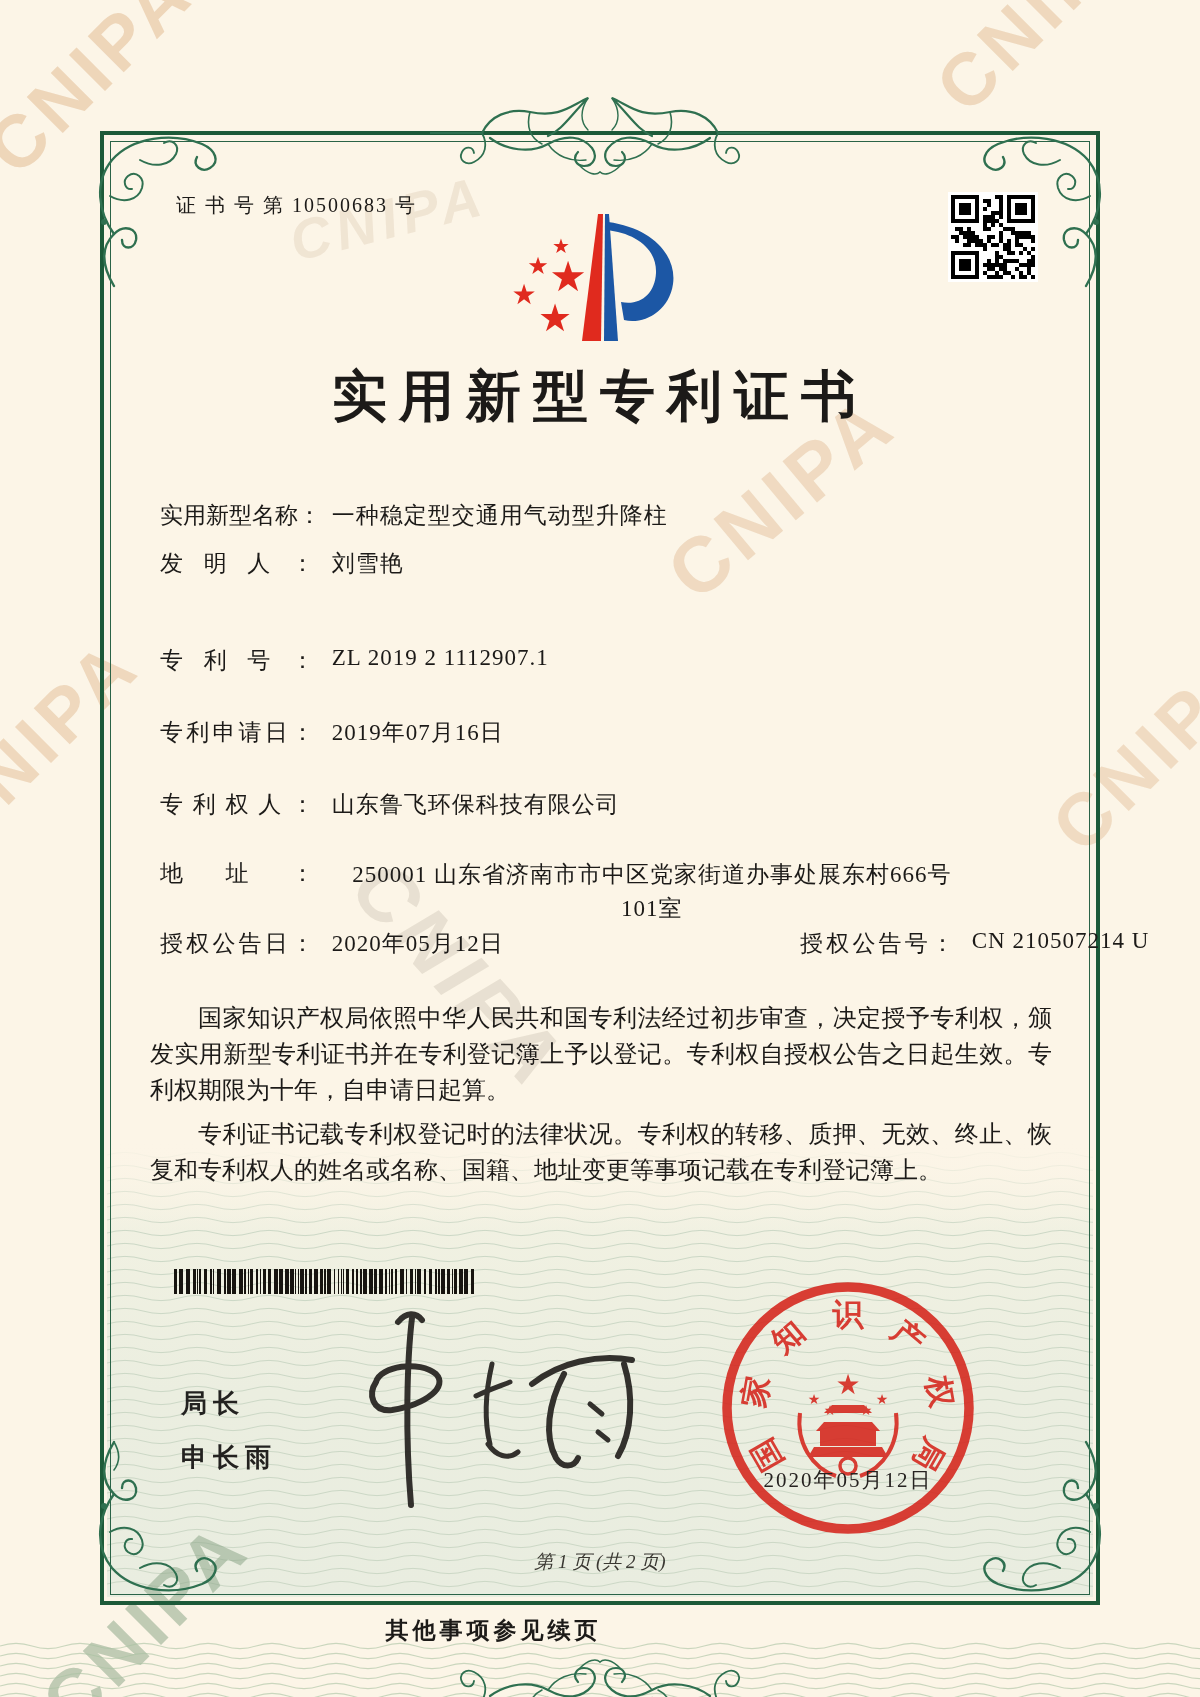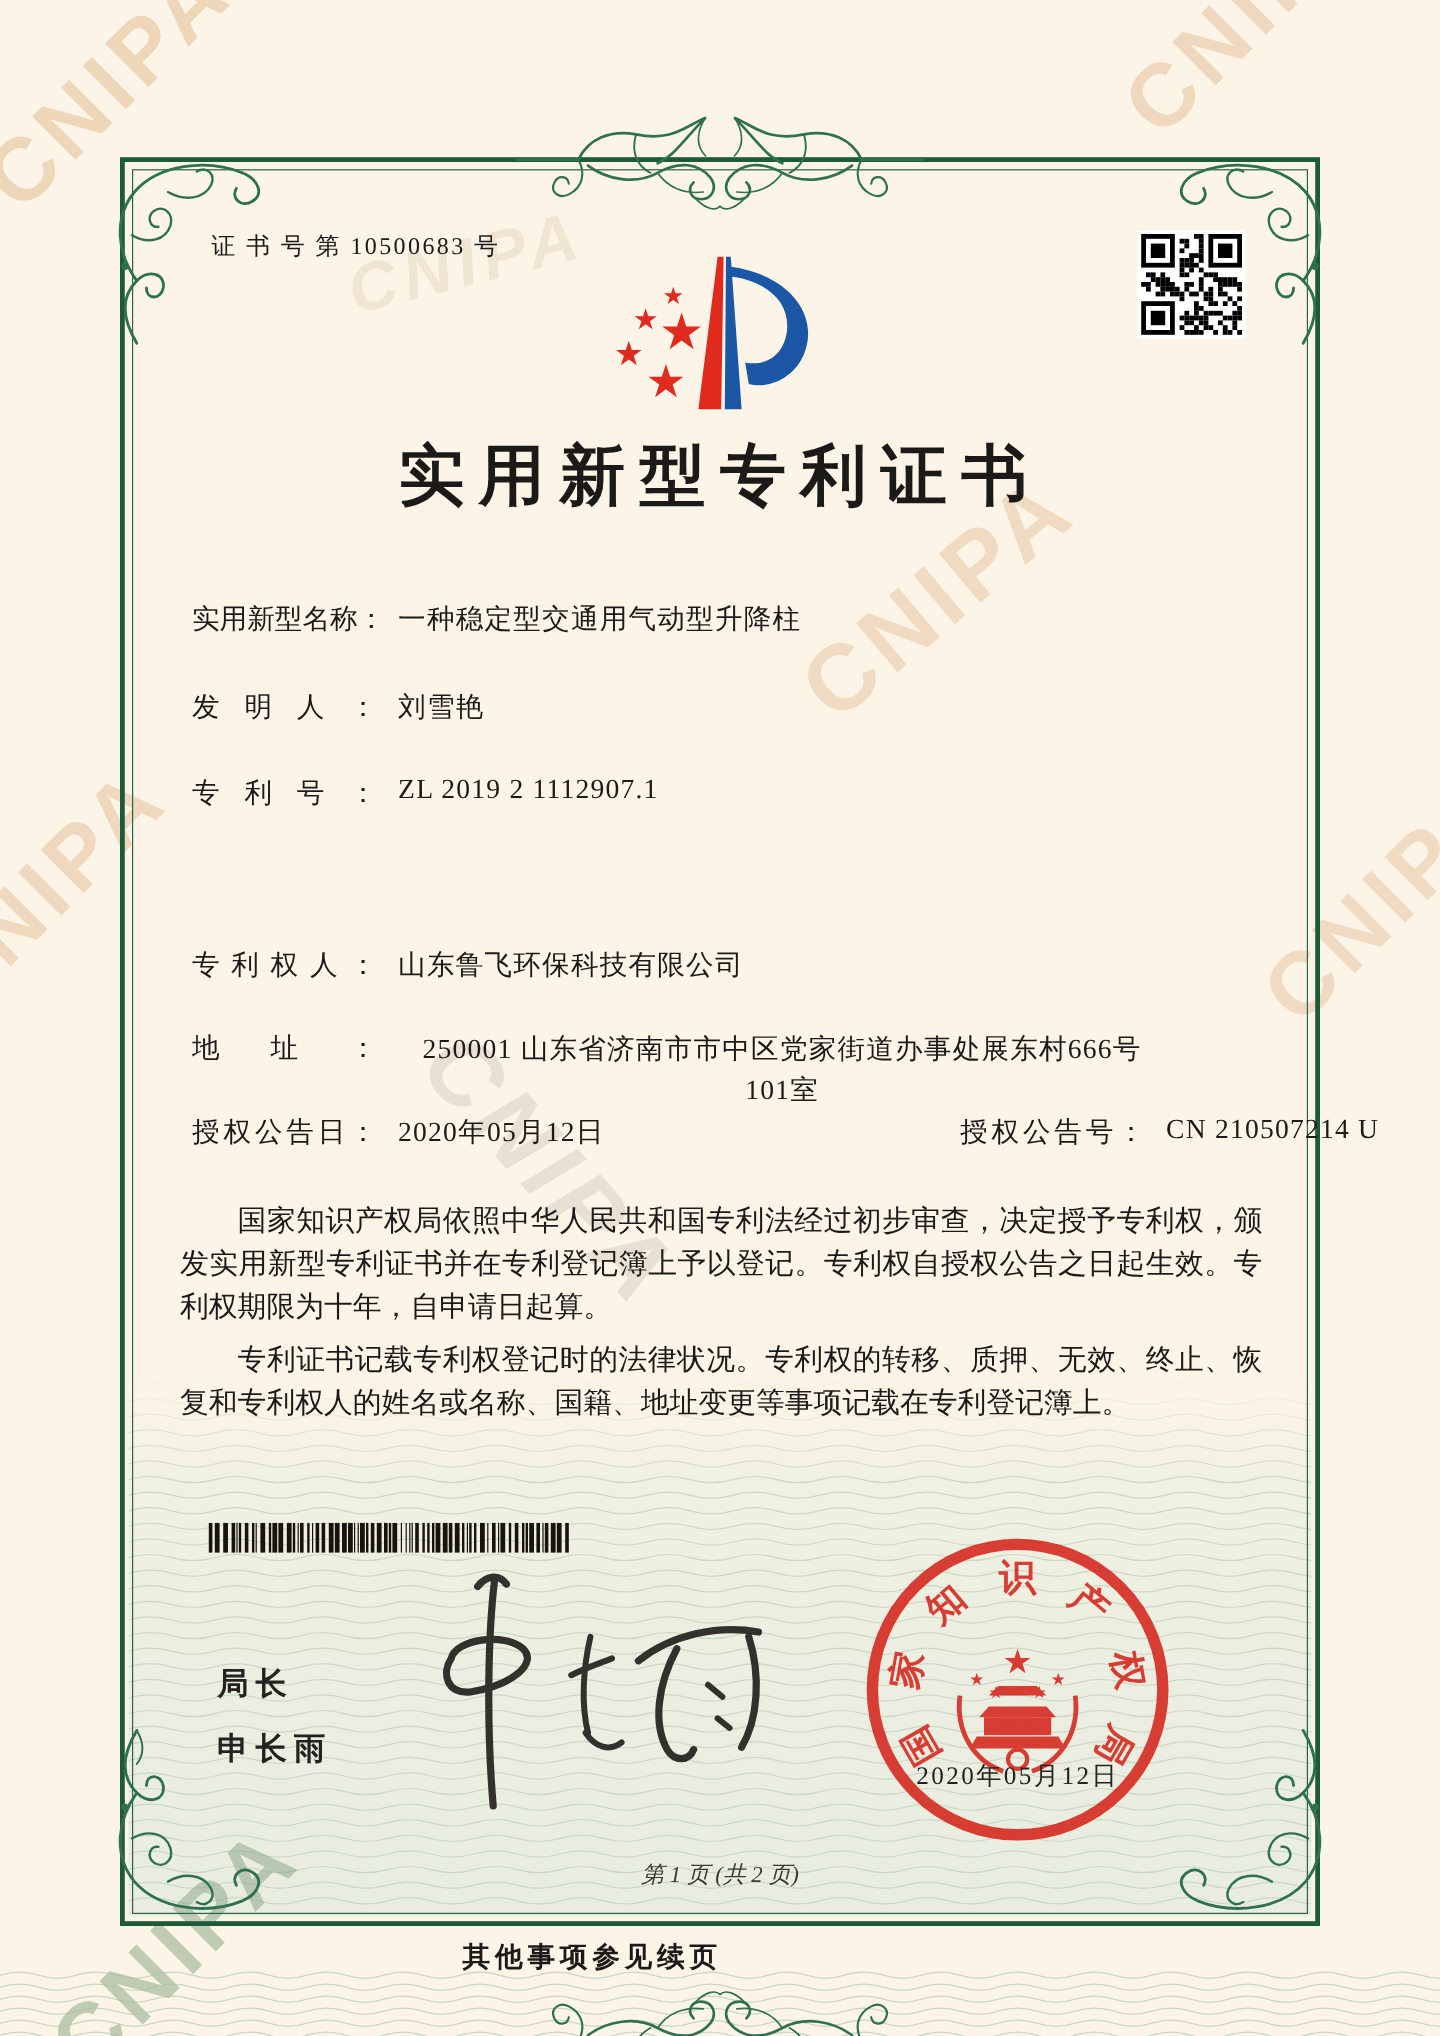--- a/index.html
+++ b/index.html
@@ -334,27 +334,31 @@
         <rect x="7" y="63" width="20" height="20" fill="#fff"></rect>
         <rect x="11" y="67" width="12" height="12" fill="#000"></rect>
       </svg>
 
     <div class="title">实用新型专利证书</div>
 
     <div class="frow" style="top:500px">
       <span class="flabel">实用新型名称：</span>
       <span class="fvalue">一种稳定型交通用气动型升降柱</span>
     </div>
-    <div class="frow" style="top:574px">
+    <div class="frow" style="top:548px">
       <span class="flabel">发明人：</span>
       <span class="fvalue">刘雪艳</span>
     </div>
     <div class="frow" style="top:645px">
       <span class="flabel">专利号：</span>
       <span class="fvalue">ZL 2019 2 1112907.1</span>
+    </div>
+    <div class="frow" style="top:717px">
+      <span class="flabel">专利申请日：</span>
+      <span class="fvalue">2019年07月16日</span>
     </div>
     <div class="frow" style="top:789px">
       <span class="flabel">专利权人：</span>
       <span class="fvalue">山东鲁飞环保科技有限公司</span>
     </div>
     <div class="frow" style="top:858px">
       <span class="flabel">地址：</span>
       <span class="fvalue wrap">250001 山东省济南市市中区党家街道办事处展东村666号
 101室</span>
     </div>

